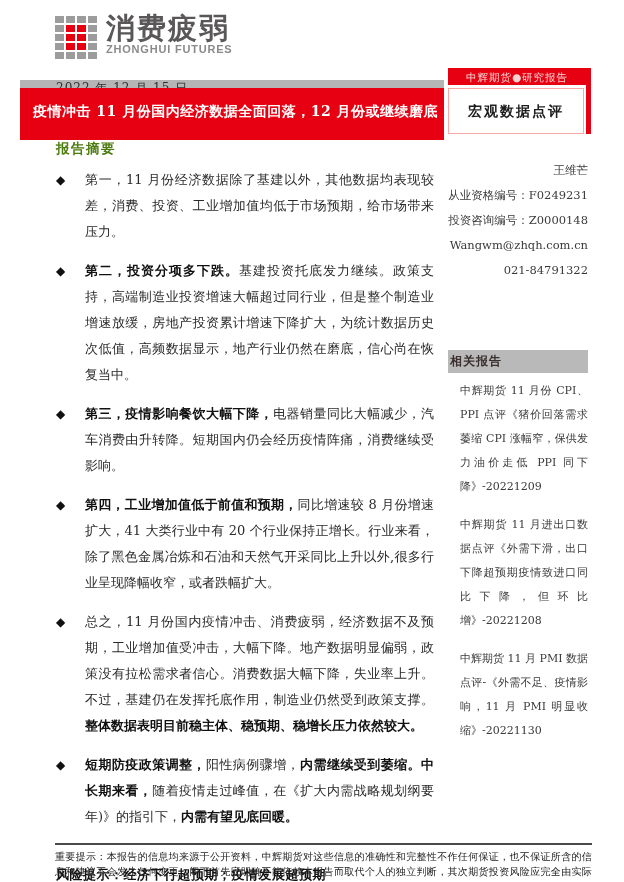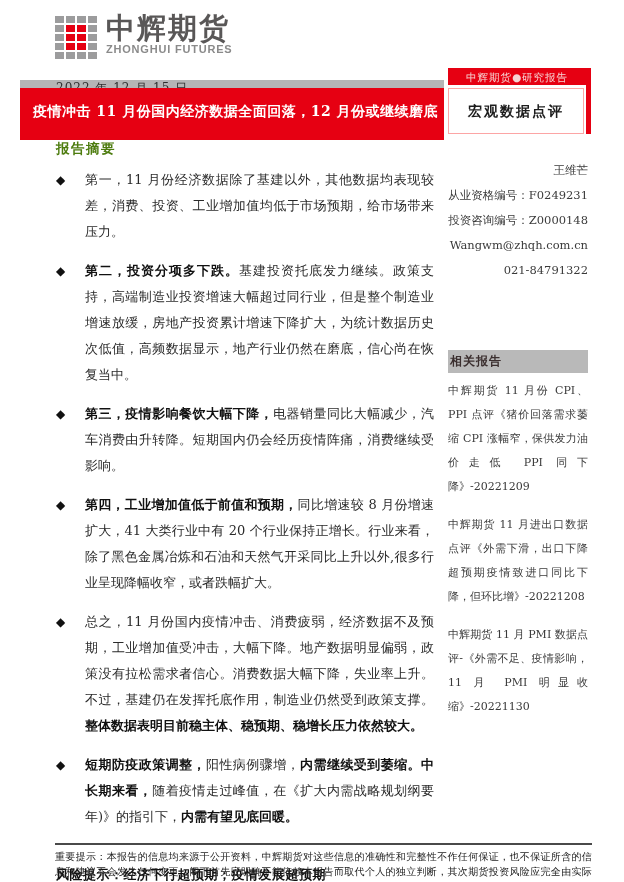--- a/index.html
+++ b/index.html
@@ -39,21 +39,21 @@
   ul.bullets .b{font-weight:bold;color:#111;}
   .risk-note{margin:36px 0 0 0;font-size:13px;font-weight:bold;color:#111;letter-spacing:0.5px;}
 
   
   .aside{position:absolute;left:448px;top:158px;width:140px;}
   .analyst{ text-align:right;font-size:11.5px;line-height:25px;color:#3a3a3a;}
   .analyst p{margin:0;}
   .related{margin-top:67px;}
   .related-header{background:var(--rel-gray);font-weight:bold;font-size:12px;color:#3b2f2f;
                   padding:3px 2px 3px 2px;letter-spacing:1px;}
-  .report-item{margin:6px 0 14px 0;font-size:11px;line-height:24px;text-align:justify;color:#3a3a3a;}
+  .report-item{margin:6px 0 14px 12px;font-size:11px;line-height:24px;text-align:justify;color:#3a3a3a;}
 
   
   .footer{position:absolute;left:55px;top:843px;width:537px;border-top:2px solid #4a4a4a;padding-top:4px;}
   .footer p{margin:0;font-size:10px;line-height:15px;text-align:justify;color:#222;letter-spacing:0.2px;}
 </style>
 </head>
 <body>
 
 <div class="page">
 
@@ -74,21 +74,21 @@
         <span class="cell"></span>
         <span class="cell red"></span>
         <span class="cell red"></span>
         <span class="cell"></span>
         <span class="cell"></span>
         <span class="cell"></span>
         <span class="cell"></span>
         <span class="cell"></span>
       </div>
     <div class="brand">
-      <div class="brand-cn">中辉期货</div>
+      <div class="brand-cn">消费疲弱</div>
       <div class="brand-en">ZHONGHUI FUTURES</div>
     </div>
   </div>
 
   <div class="date-bar">2022 年 12 月 15 日</div>
   <div class="badge">中辉期货●研究报告</div>
   <div class="title-banner">疫情冲击 11 月份国内经济数据全面回落，12 月份或继续磨底</div>
   <div class="category-box">宏观数据点评</div>
   <div class="red-strip"></div>
 

